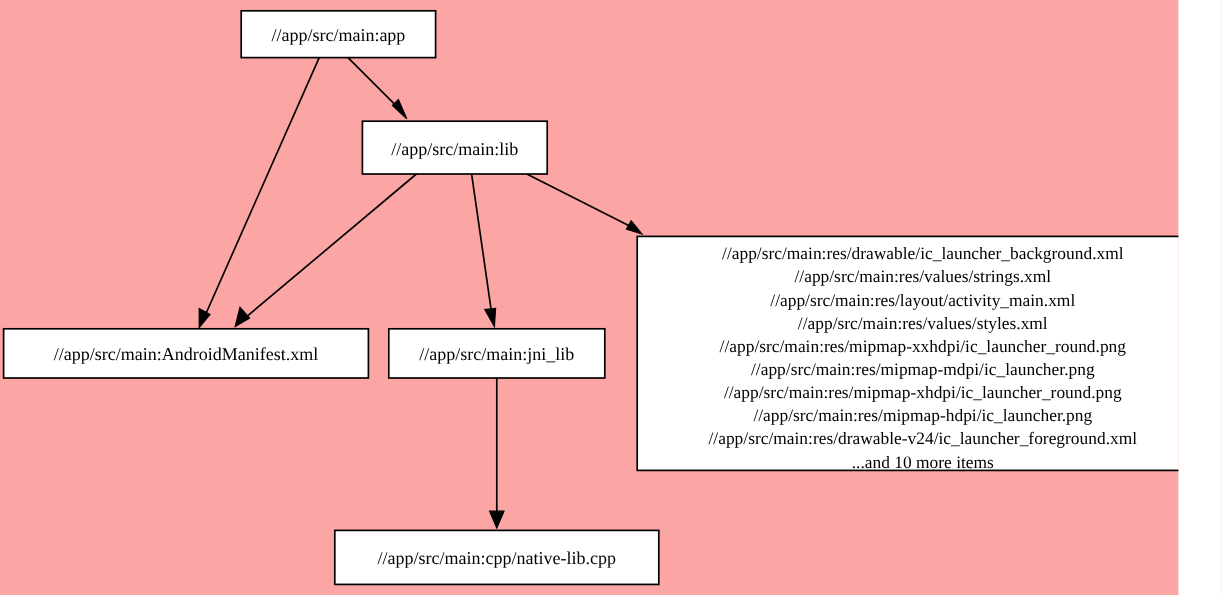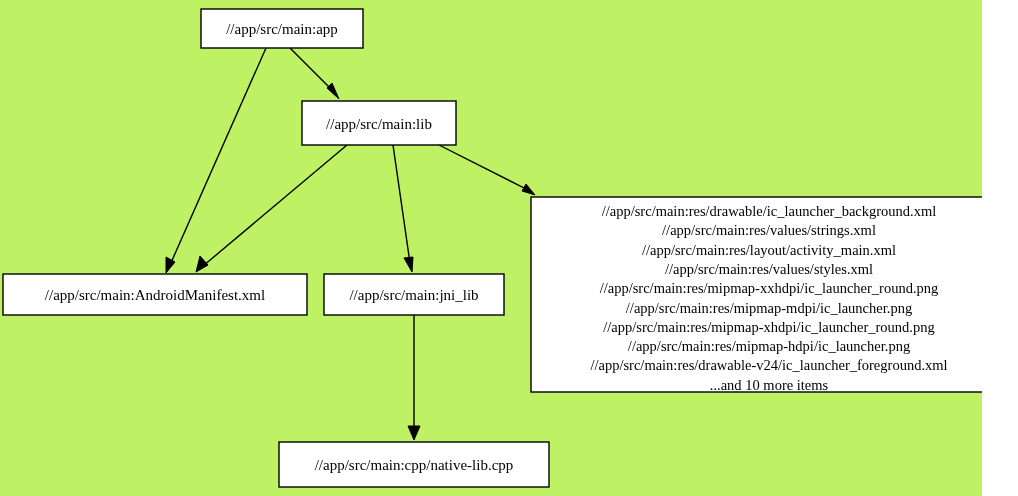--- a/index.html
+++ b/index.html
@@ -4,21 +4,21 @@
 <style>
   html, body {
     margin: 0;
     padding: 0;
     background: #ffffff;
   }
   #graph-root {
     position: relative;
     width: 982px;
     height: 496px;
-    background: #bef264;
+    background: #fca5a5;
     overflow: hidden;
     font-family: "Liberation Serif", "DejaVu Serif", serif;
   }
   svg.graph-canvas {
     position: absolute;
     left: 0;
     top: 0;
     width: 1018px;
     height: 496px;
   }

